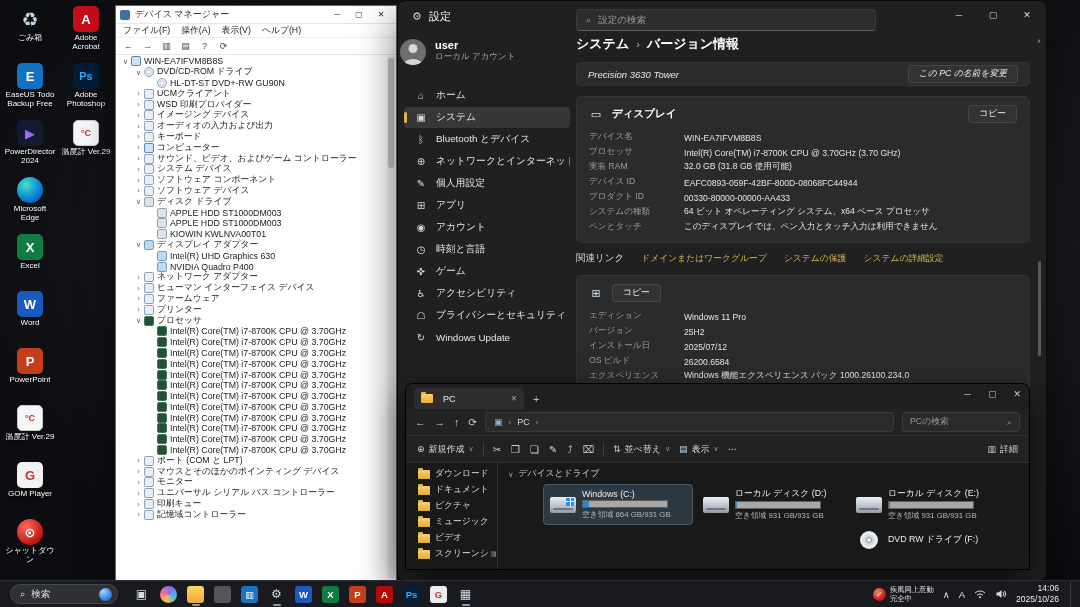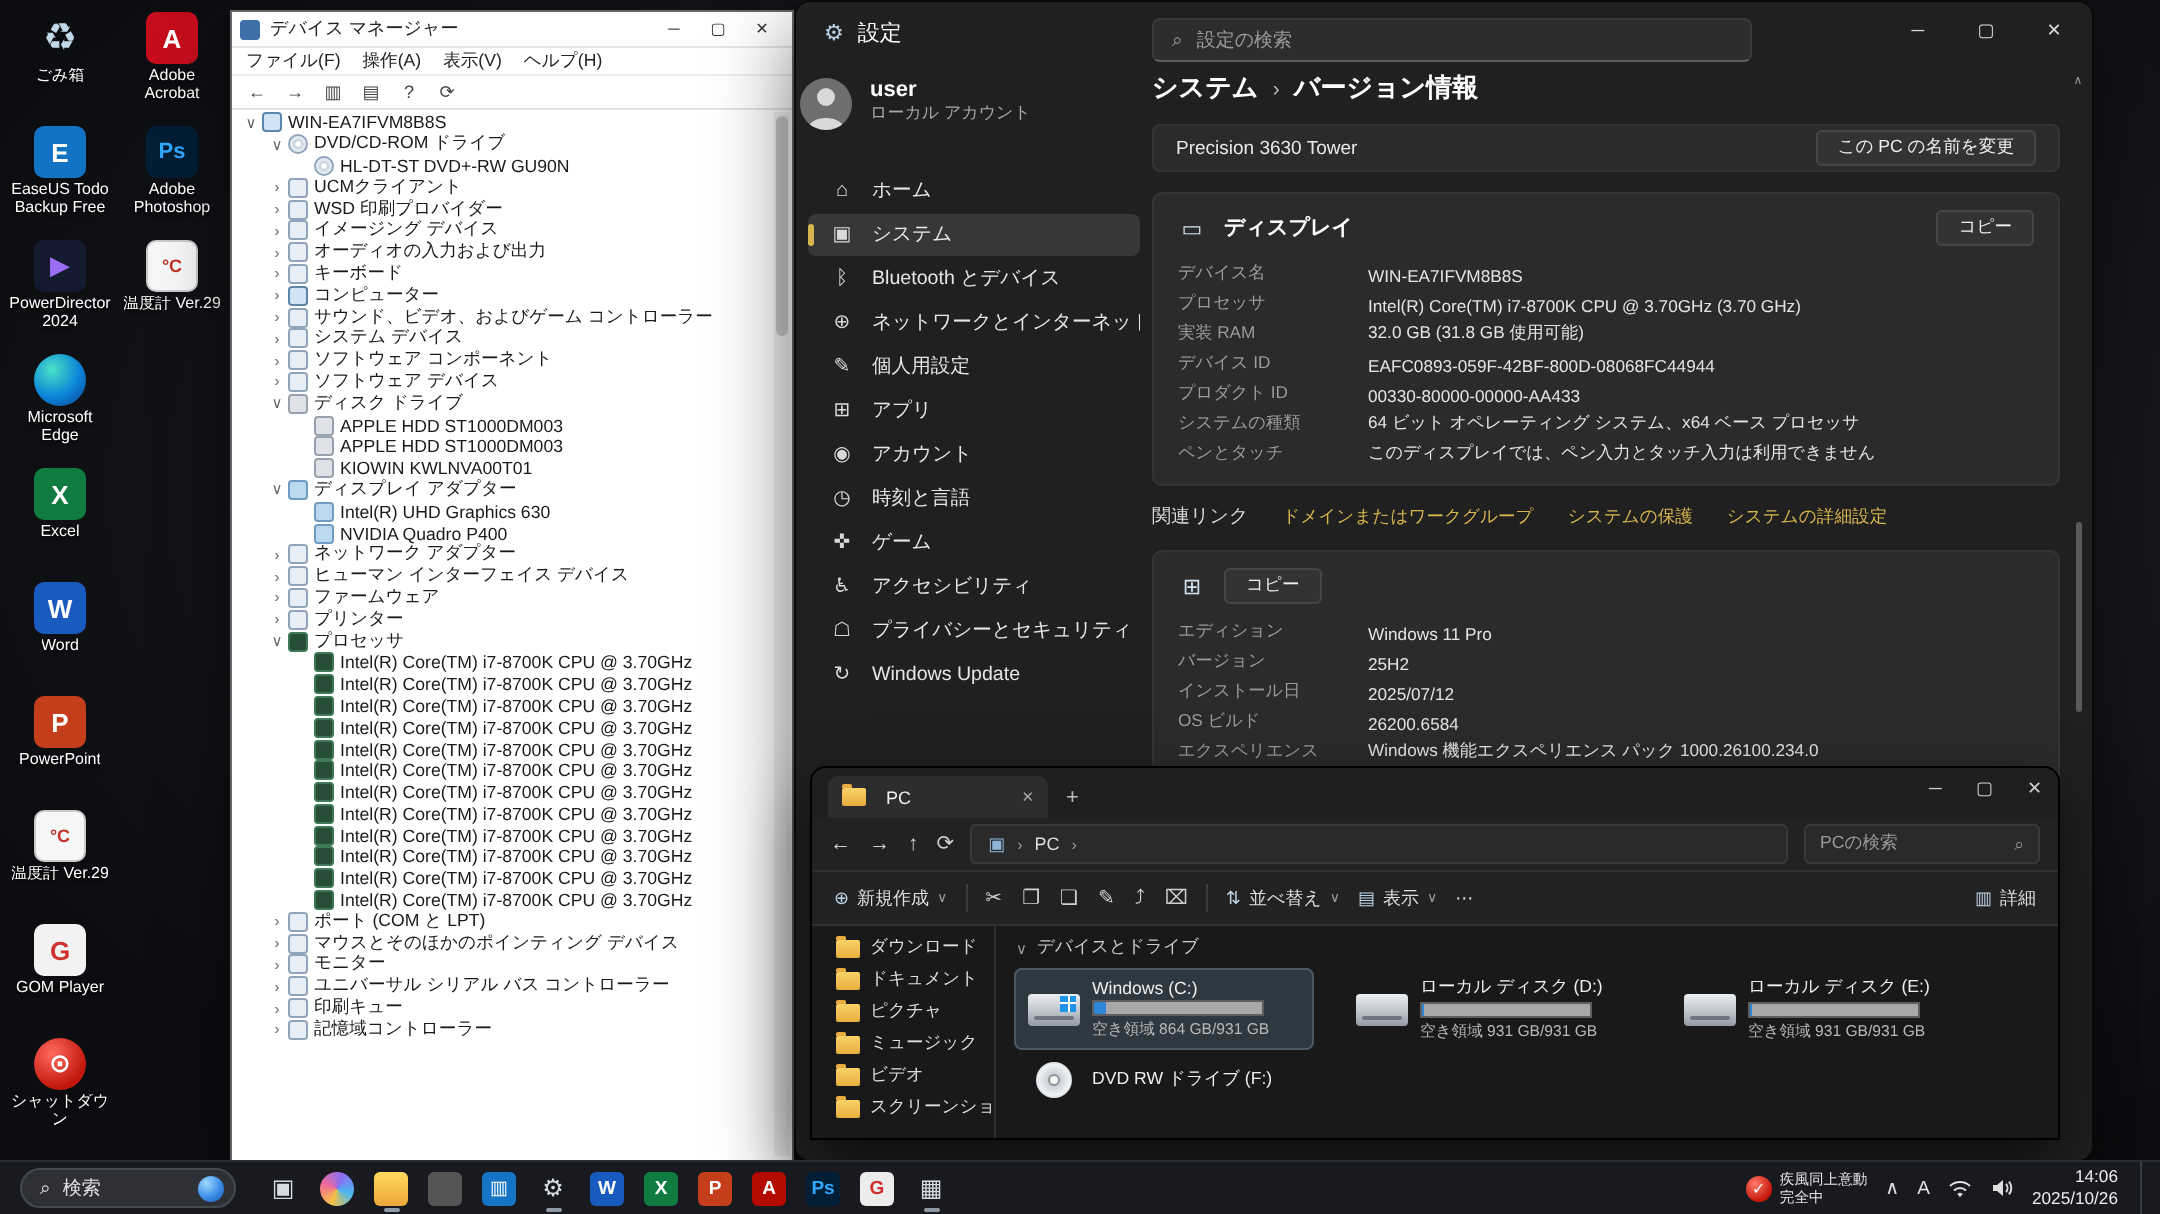--- a/index.html
+++ b/index.html
@@ -63,21 +63,21 @@
 .utype{font-size:8.5px;color:#a8a8a8;}
 .st-search{position:absolute;left:178px;top:8px;width:300px;height:22px;background:#2d2d2d;border:1px solid #3a3a3a;border-bottom-color:#5c5c5c;border-radius:4px;display:flex;align-items:center;gap:7px;padding:0 9px;font-size:9.5px;color:#9c9c9c;}
 .st-nav{position:absolute;left:6px;top:84px;width:166px;}
 .nitem{position:relative;display:flex;align-items:center;gap:9px;height:21px;margin-bottom:1px;padding-left:11px;border-radius:4px;font-size:9.8px;color:#e6e6e6;white-space:nowrap;overflow:hidden;}
 .nitem .nico{width:12px;flex:none;text-align:center;font-size:10px;color:#d9d9d9;}
 .nitem.sel{background:#373737;}
 .nitem.sel::before{content:"";position:absolute;left:0;top:5px;bottom:5px;width:3px;border-radius:2px;background:#d8b64e;}
 .st-content{position:absolute;left:178px;top:30px;right:16px;bottom:0;overflow:hidden;}
 .bc{display:flex;align-items:baseline;gap:7px;margin-top:4px;font-size:13px;font-weight:700;}
 .bc .sep{font-size:11px;color:#bbb;font-weight:400;}
-.rename-row{margin-top:9px;display:flex;align-items:center;justify-content:space-between;background:#2b2b2b;border:1px solid #343434;border-radius:4px;height:24px;padding:0 11px;}
+.rename-row{margin-top:9px;display:flex;align-items:center;justify-content:space-between;background:#2b2b2b;border:1px solid #343434;border-radius:4px;height:24px;padding:0 11px;font-style:italic;}
 .rename-row .dev{font-size:9.5px;color:#e8e8e8;}
 .btn{background:#333;border:1px solid #464646;border-radius:3px;color:#eee;font-size:8.8px;height:18px;display:inline-flex;align-items:center;padding:0 10px;white-space:nowrap;}
 .card{margin-top:10px;background:#2b2b2b;border:1px solid #343434;border-radius:5px;padding:7px 12px 9px;}
 .chead{display:flex;align-items:center;gap:9px;height:20px;}
 .cico{font-size:11px;color:#cfe0ee;width:14px;text-align:center;flex:none;}
 .ctitle{font-size:10.5px;font-weight:700;flex:1;}
 .specs{margin-top:4px;}
 .srow{display:flex;align-items:flex-end;height:15px;}
 .slab{width:95px;flex:none;font-size:8.6px;color:#9b9b9b;}
 .sval{font-size:8.6px;color:#e4e4e4;white-space:nowrap;}
@@ -111,21 +111,21 @@
 .cicons span{font-size:10px;color:#cfcfcf;}
 .cright{margin-left:auto;display:flex;align-items:center;gap:4px;}
 .ex-body{display:flex;height:108px;background:#191919;}
 .ex-side{width:92px;border-right:1px solid #2f2f2f;padding-top:3px;overflow:hidden;}
 .sitem{display:flex;align-items:center;height:16px;padding-left:12px;font-size:8.8px;color:#ddd;white-space:nowrap;overflow:hidden;}
 .fld{width:12px;height:9px;background:linear-gradient(#f8d26a,#e9ad3f);border-radius:1px;position:relative;flex:none;margin-right:5px;}
 .fld::before{content:"";position:absolute;top:-2px;left:0;width:5px;height:2px;background:#e9ad3f;border-radius:1px 1px 0 0;}
 .ex-main{flex:1;padding:4px 10px;overflow:hidden;}
 .sect{display:flex;align-items:center;gap:5px;font-size:8.8px;color:#ccc;margin:1px 0 5px;}
 .sect .sv{font-size:7.5px;color:#9a9a9a;}
-.drv-wrap{display:flex;flex-wrap:wrap;gap:4px 16px;max-width:490px;}
+.drv-wrap{display:flex;flex-wrap:wrap;gap:4px 5px;max-width:490px;justify-content:flex-end;}
 .tile{display:flex;align-items:center;gap:6px;padding:3px 6px;border-radius:3px;width:148px;}
 .tile.sel{background:rgba(96,130,160,.30);outline:1px solid rgba(140,170,200,.45);}
 .dico{width:26px;height:16px;border-radius:2px;background:linear-gradient(#eceff2,#b9c0c8 60%,#939aa3);position:relative;flex:none;}
 .dico::after{content:"";position:absolute;left:3px;right:3px;bottom:3px;height:2px;background:#6f7680;border-radius:1px;}
 .dico[data-icon="drive-windows-icon"]::before{content:"";position:absolute;right:2px;top:1px;width:8px;height:8px;background-color:#1e95e8;background-image:linear-gradient(#fff,#fff),linear-gradient(#fff,#fff);background-size:1px 100%,100% 1px;background-position:50% 0,0 50%;background-repeat:no-repeat;}
 .dico[data-icon="dvd-drive-icon"]{width:18px;height:18px;border-radius:50%;background:radial-gradient(circle,#fafafa 15%,#c9cfd6 22%,#eef1f4 60%,#a7aeb6);margin:0 4px;}
 .dico[data-icon="dvd-drive-icon"]::after{left:50%;top:50%;right:auto;bottom:auto;width:4px;height:4px;border-radius:50%;background:#f8f8f8;border:1px solid #8a929a;transform:translate(-50%,-50%);}
 .tinfo{display:flex;flex-direction:column;gap:1px;overflow:hidden;}
 .tname{font-size:8.8px;color:#eee;white-space:nowrap;}
 .bar{width:86px;height:8px;background:#a8a8a8;border:1px solid #5f5f5f;}

